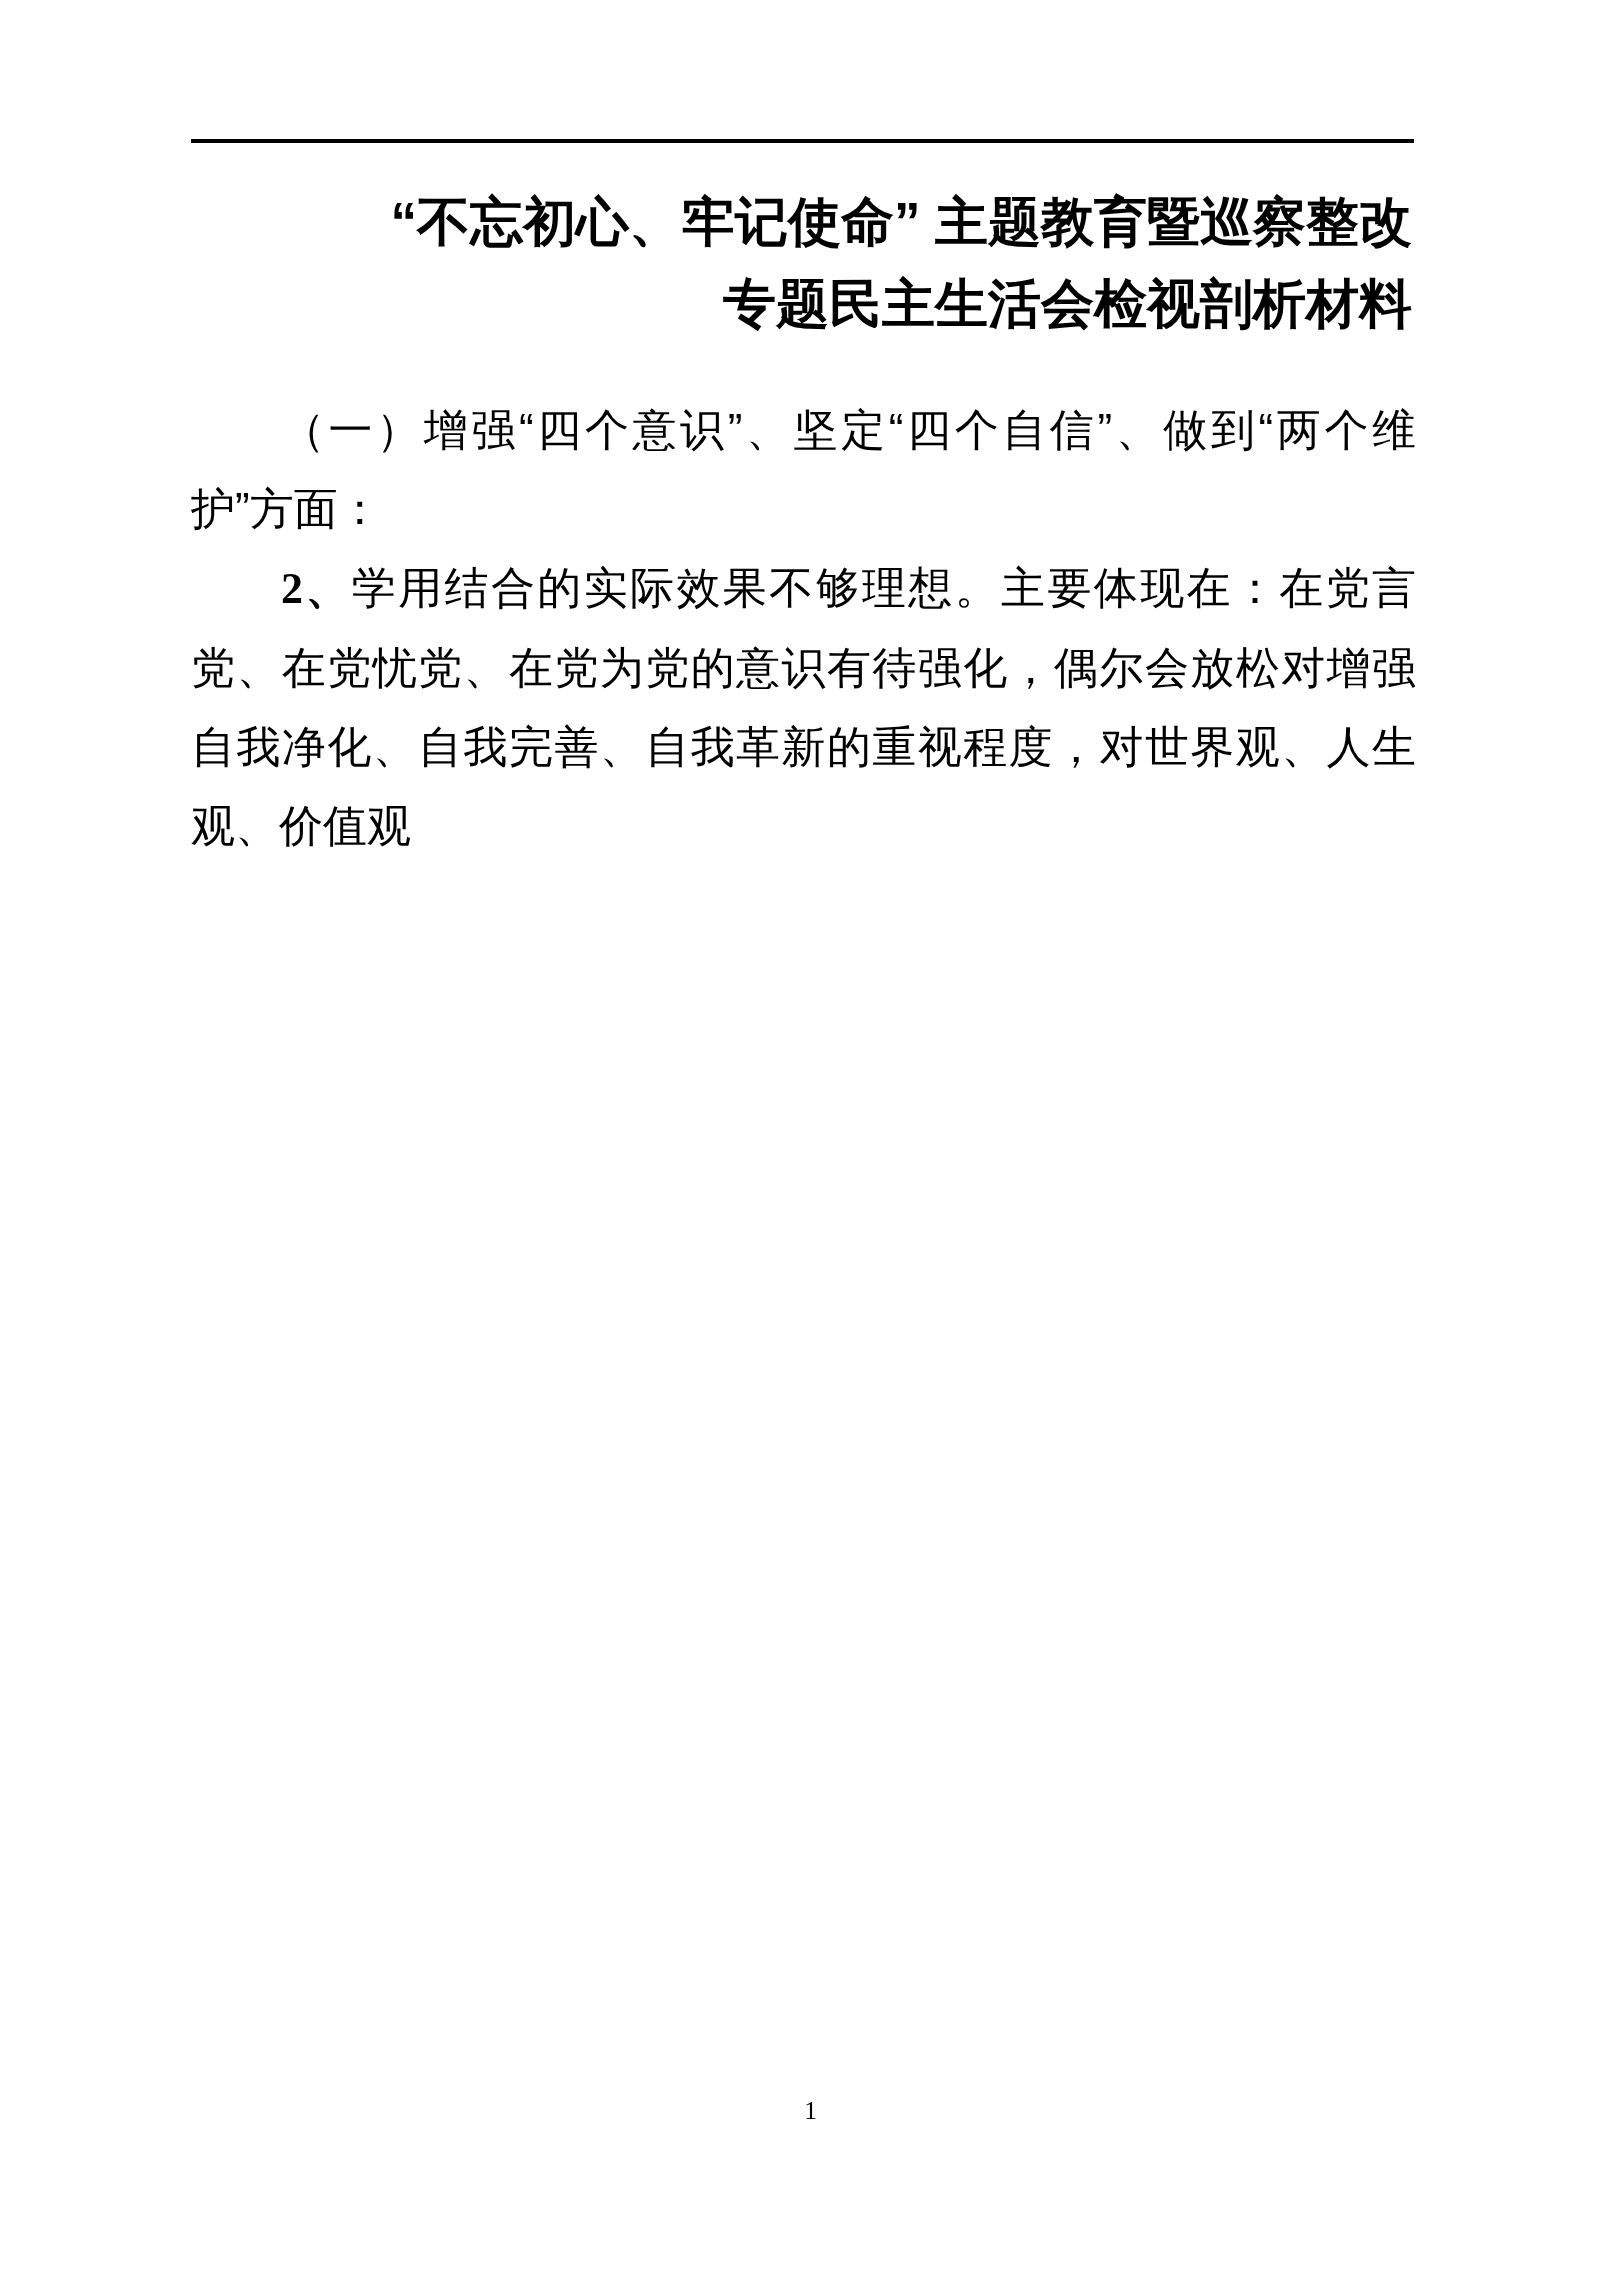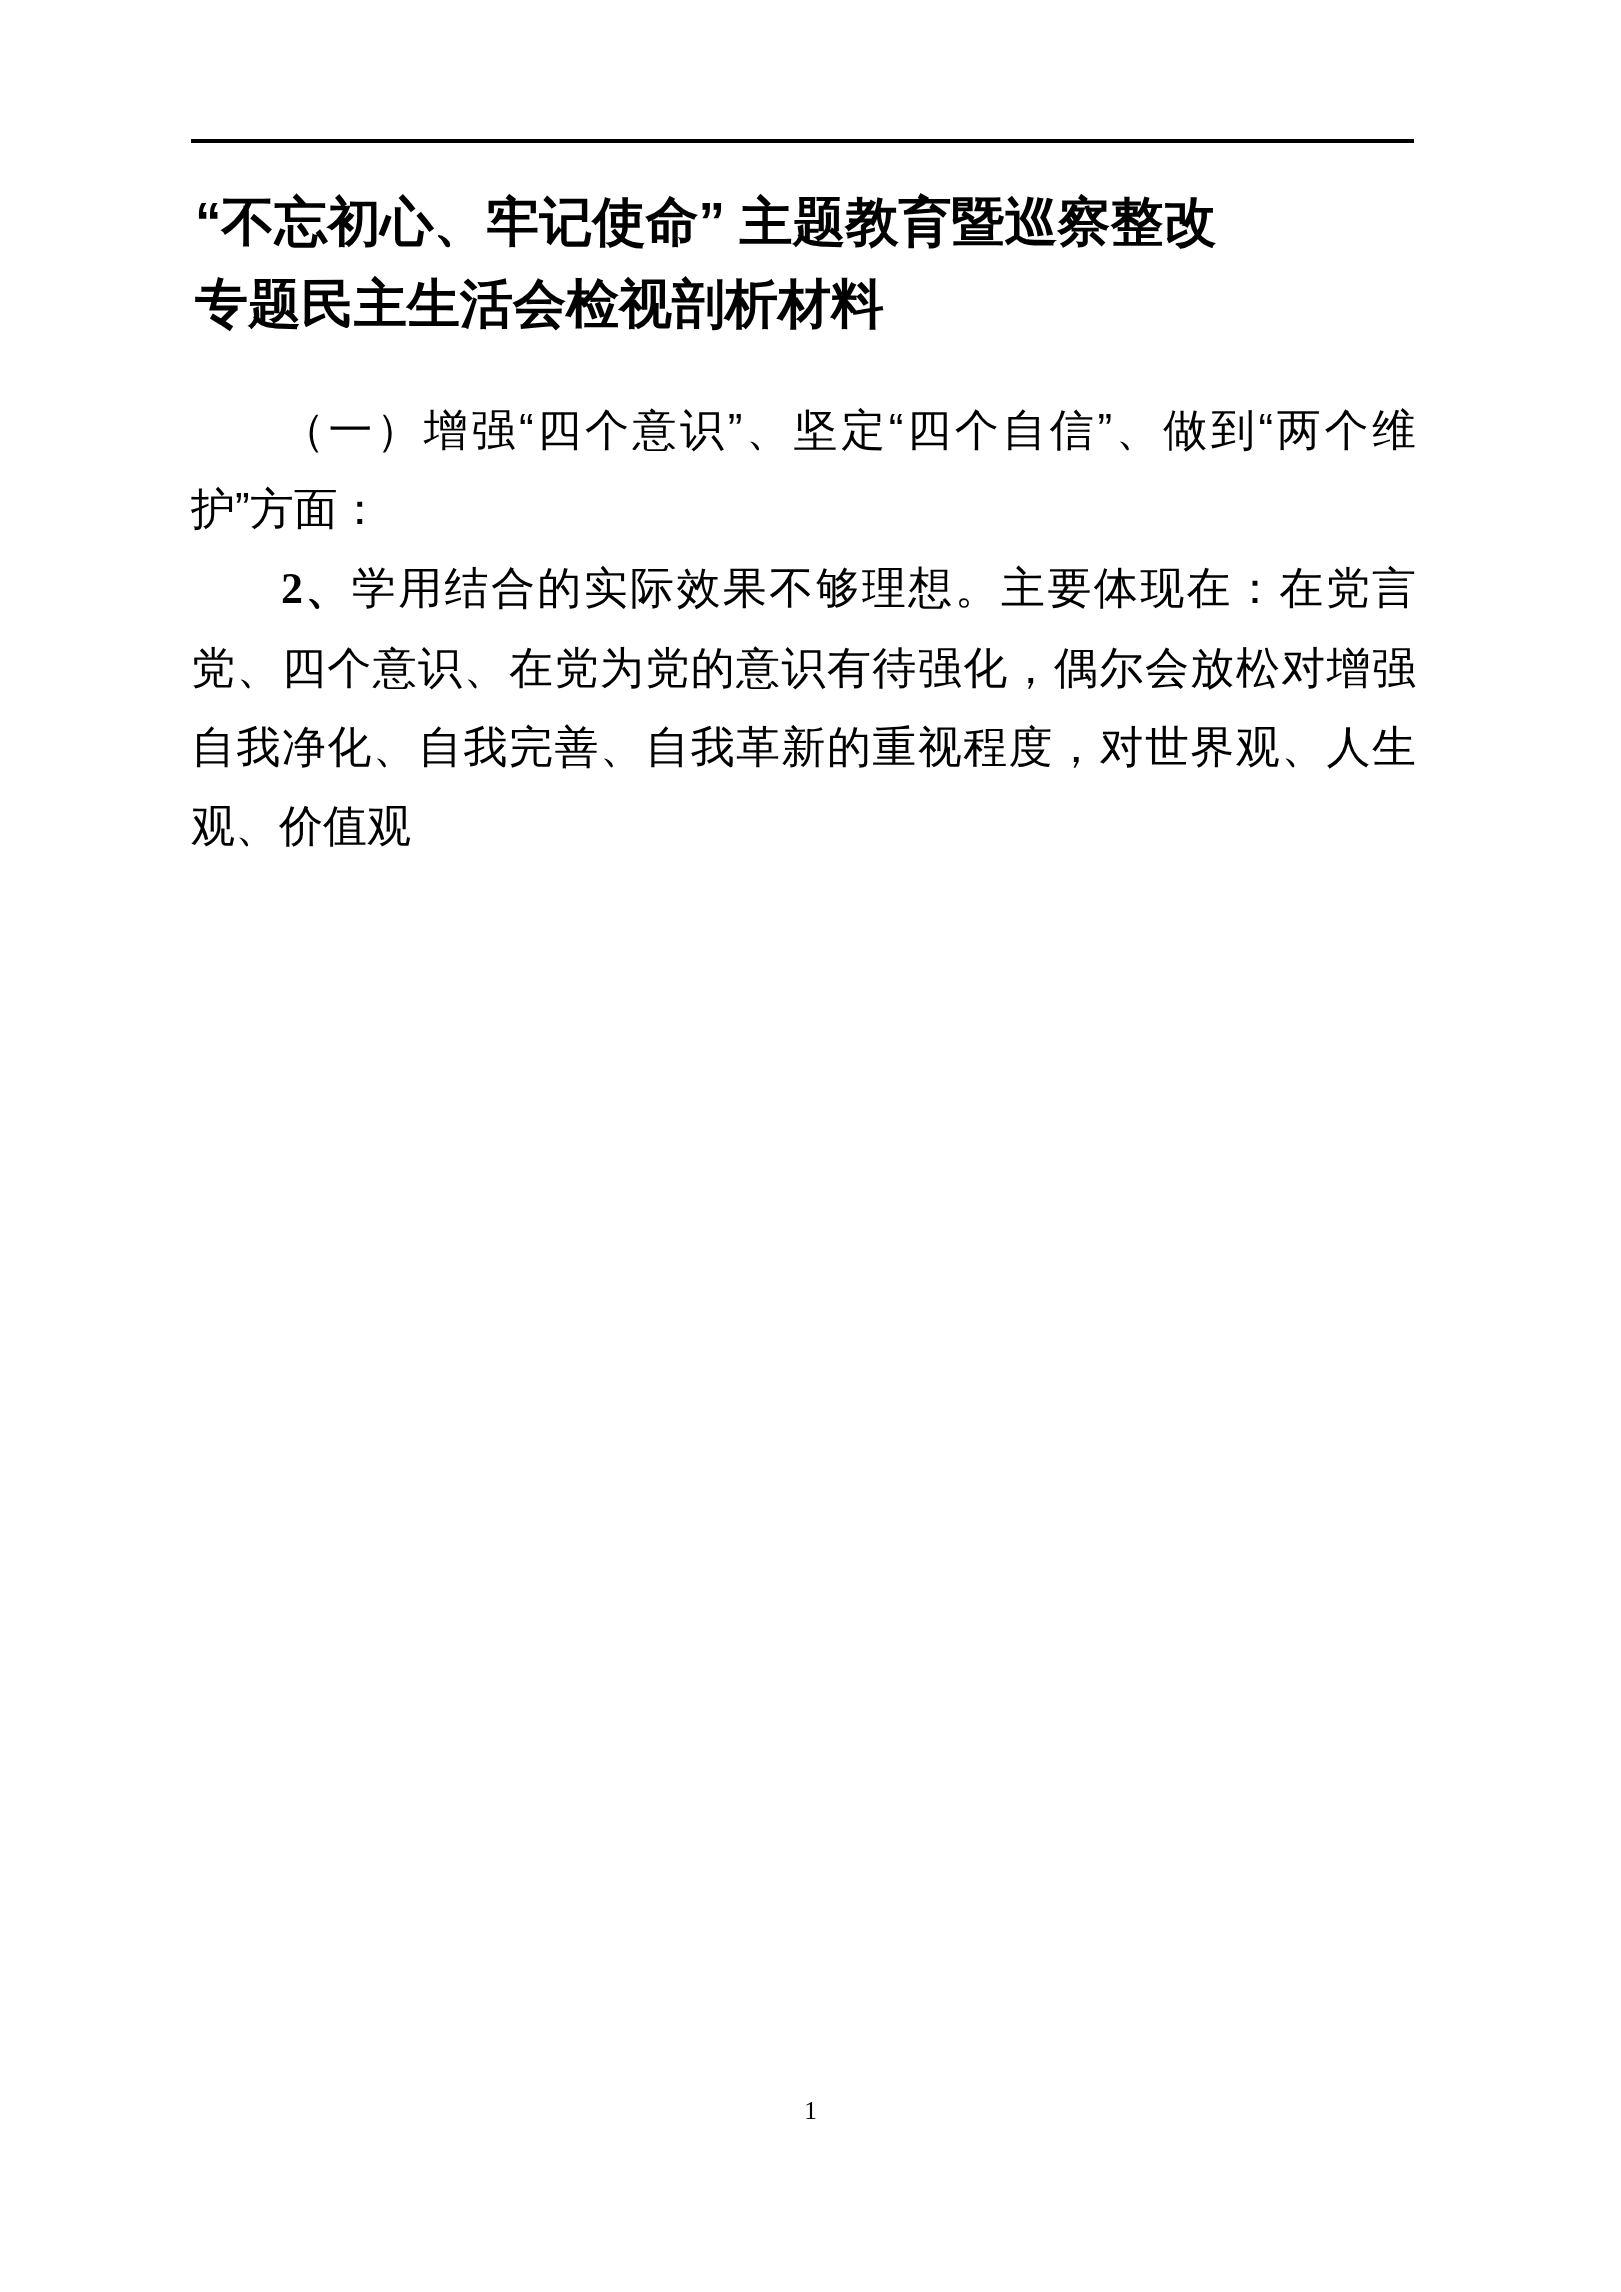--- a/index.html
+++ b/index.html
@@ -44,21 +44,21 @@
   
   .content {
     position: absolute;
     left: 191px;
     top: 181px;
     width: 1225px;
   }
 
   
   .doc-title {
-    text-align: left;
+    text-align: right;
     font-weight: 700;
     font-size: 53px;
     line-height: 82px;
     letter-spacing: 0px;
     margin: 0;
     padding: 0 3.9px;
     font-family: "Liberation Sans", "DejaVu Sans", sans-serif;
     -webkit-font-smoothing: none;
   }
   .doc-title .tline { display: block; white-space: nowrap; }
@@ -116,20 +116,20 @@
       <span class="tline">专题民主生活会检视剖析材料</span>
     </h1>
 
     <div class="spacer-1"></div>
 
 
 
     <p class="para indent b">（一）增强“四个意识”、坚定“四个自信”、做到“两个维护”方面：</p>
 
 
-    <p class="para indent"><span class="num-serif">2、</span><span class="b">学用结合的实际效果不够理想。</span><span>主要体现在：在党言党、四个意识、在党为党的意识有待强化，偶尔会放松对增强自我净化、自我完善、自我革新的重视程度，对世界观、人生观、价值观</span></p>
+    <p class="para indent"><span class="num-serif">2、</span><span class="b">学用结合的实际效果不够理想。</span><span>主要体现在：在党言党、在党忧党、在党为党的意识有待强化，偶尔会放松对增强自我净化、自我完善、自我革新的重视程度，对世界观、人生观、价值观</span></p>
 
   </div>
 
   <div class="page-number">1</div>
 
 </div>
 
 
 </body></html>

